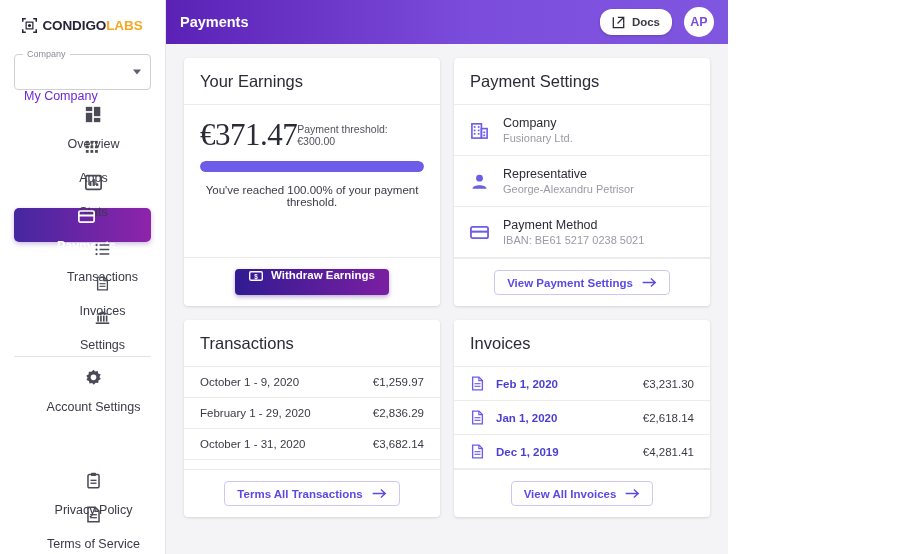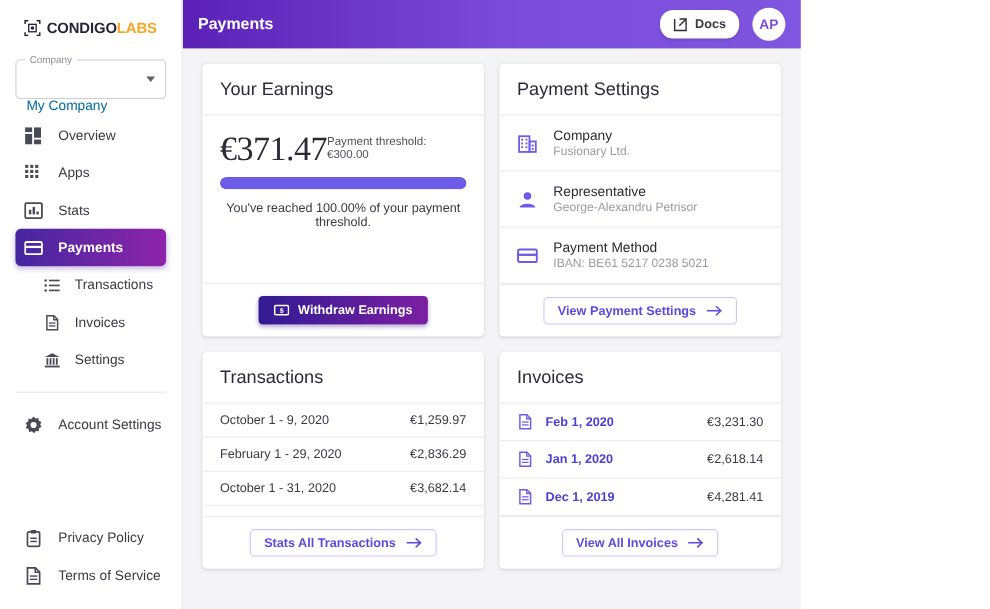--- a/index.html
+++ b/index.html
@@ -37,36 +37,37 @@
     position: relative;
     display: flex; align-items: center;
     padding: 0 9px;
     cursor: pointer;
   }
   .company-label {
     position: absolute; top: -6px; left: 8px;
     background: #ffffff; padding: 0 4px;
     font-size: 9px; color: #8c8c99;
   }
-  .company-value { font-size: 12.5px; color: #0369a1; margin-top: 48px; }
+  .company-value { font-size: 12.5px; color: #6d28d9; margin-top: 48px; }
   .caret {
     position: absolute; right: 9px; top: 50%;
     transform: translateY(-50%);
     width: 0; height: 0;
     border-left: 4.5px solid transparent;
     border-right: 4.5px solid transparent;
     border-top: 5px solid #5f5f6e;
   }
 
   .nav { margin-top: 16px; }
   .nav-item {
     display: flex; align-items: center;
     height: 34px; margin: 0 0;
     padding-left: 22px; gap: 14px;
     cursor: pointer;
+    flex-direction: column;
   }
   .nav-item .ico { width: 17px; height: 17px; flex: 0 0 17px; display:block; }
   .nav-item .lbl { font-size: 12.5px; color: #3a3a47; }
 
   .nav-item.active {
     margin: 0 14px; padding-left: 8px;
     border-radius: 5px;
     background: linear-gradient(90deg, #4527a0 0%, #8e24aa 100%);
     box-shadow: 0 2px 5px rgba(80,40,150,0.30);
   }
@@ -135,21 +136,21 @@
   }
   .progress-fill { height:100%; border-radius:6px; background:#6c5ce7; }
   .earn-note { margin-top: 12px; text-align:center; font-size:11.5px; color:#3a3a47; }
   .card-foot {
     margin-top:auto; border-top:1px solid #ececed;
     padding: 11px 0; display:flex; justify-content:center;
   }
   .withdraw-btn {
     background: linear-gradient(90deg, #311b92 0%, #7b1fa2 100%);
     border-radius:4px; height:26px;
-    display:flex; align-items:center; gap:8px;
+    display:flex; align-items:flex-start; gap:8px;
     padding: 0 14px; cursor:pointer;
     box-shadow: 0 2px 4px rgba(60,20,130,0.35);
   }
   .withdraw-btn .lbl { color:#fff; font-size:11.5px; font-weight:bold; }
 
   
   .set-row {
     display:flex; align-items:center; gap:14px;
     padding: 11px 16px; border-bottom:1px solid #ececed;
   }
@@ -427,21 +428,21 @@
           <span class="date">February 1 - 29, 2020</span>
           <span class="amt">€2,836.29</span>
         </div>
         <div class="list-row">
           <span class="date">October 1 - 31, 2020</span>
           <span class="amt">€3,682.14</span>
         </div>
 
         <div class="card-foot">
           <div class="ghost-btn">
-            <span class="lbl">Stats All Transactions</span>
+            <span class="lbl">Terms All Transactions</span>
             <svg width="15" height="13" viewBox="0 0 22 16">
               <path d="M1,8 L19,8 M13,2 L19.5,8 L13,14" fill="none" stroke="#5a4ae3" stroke-width="2"></path>
             </svg>
           </div>
         </div>
       </div>
 
       <div class="card">
         <div class="card-head">Invoices</div>
 

